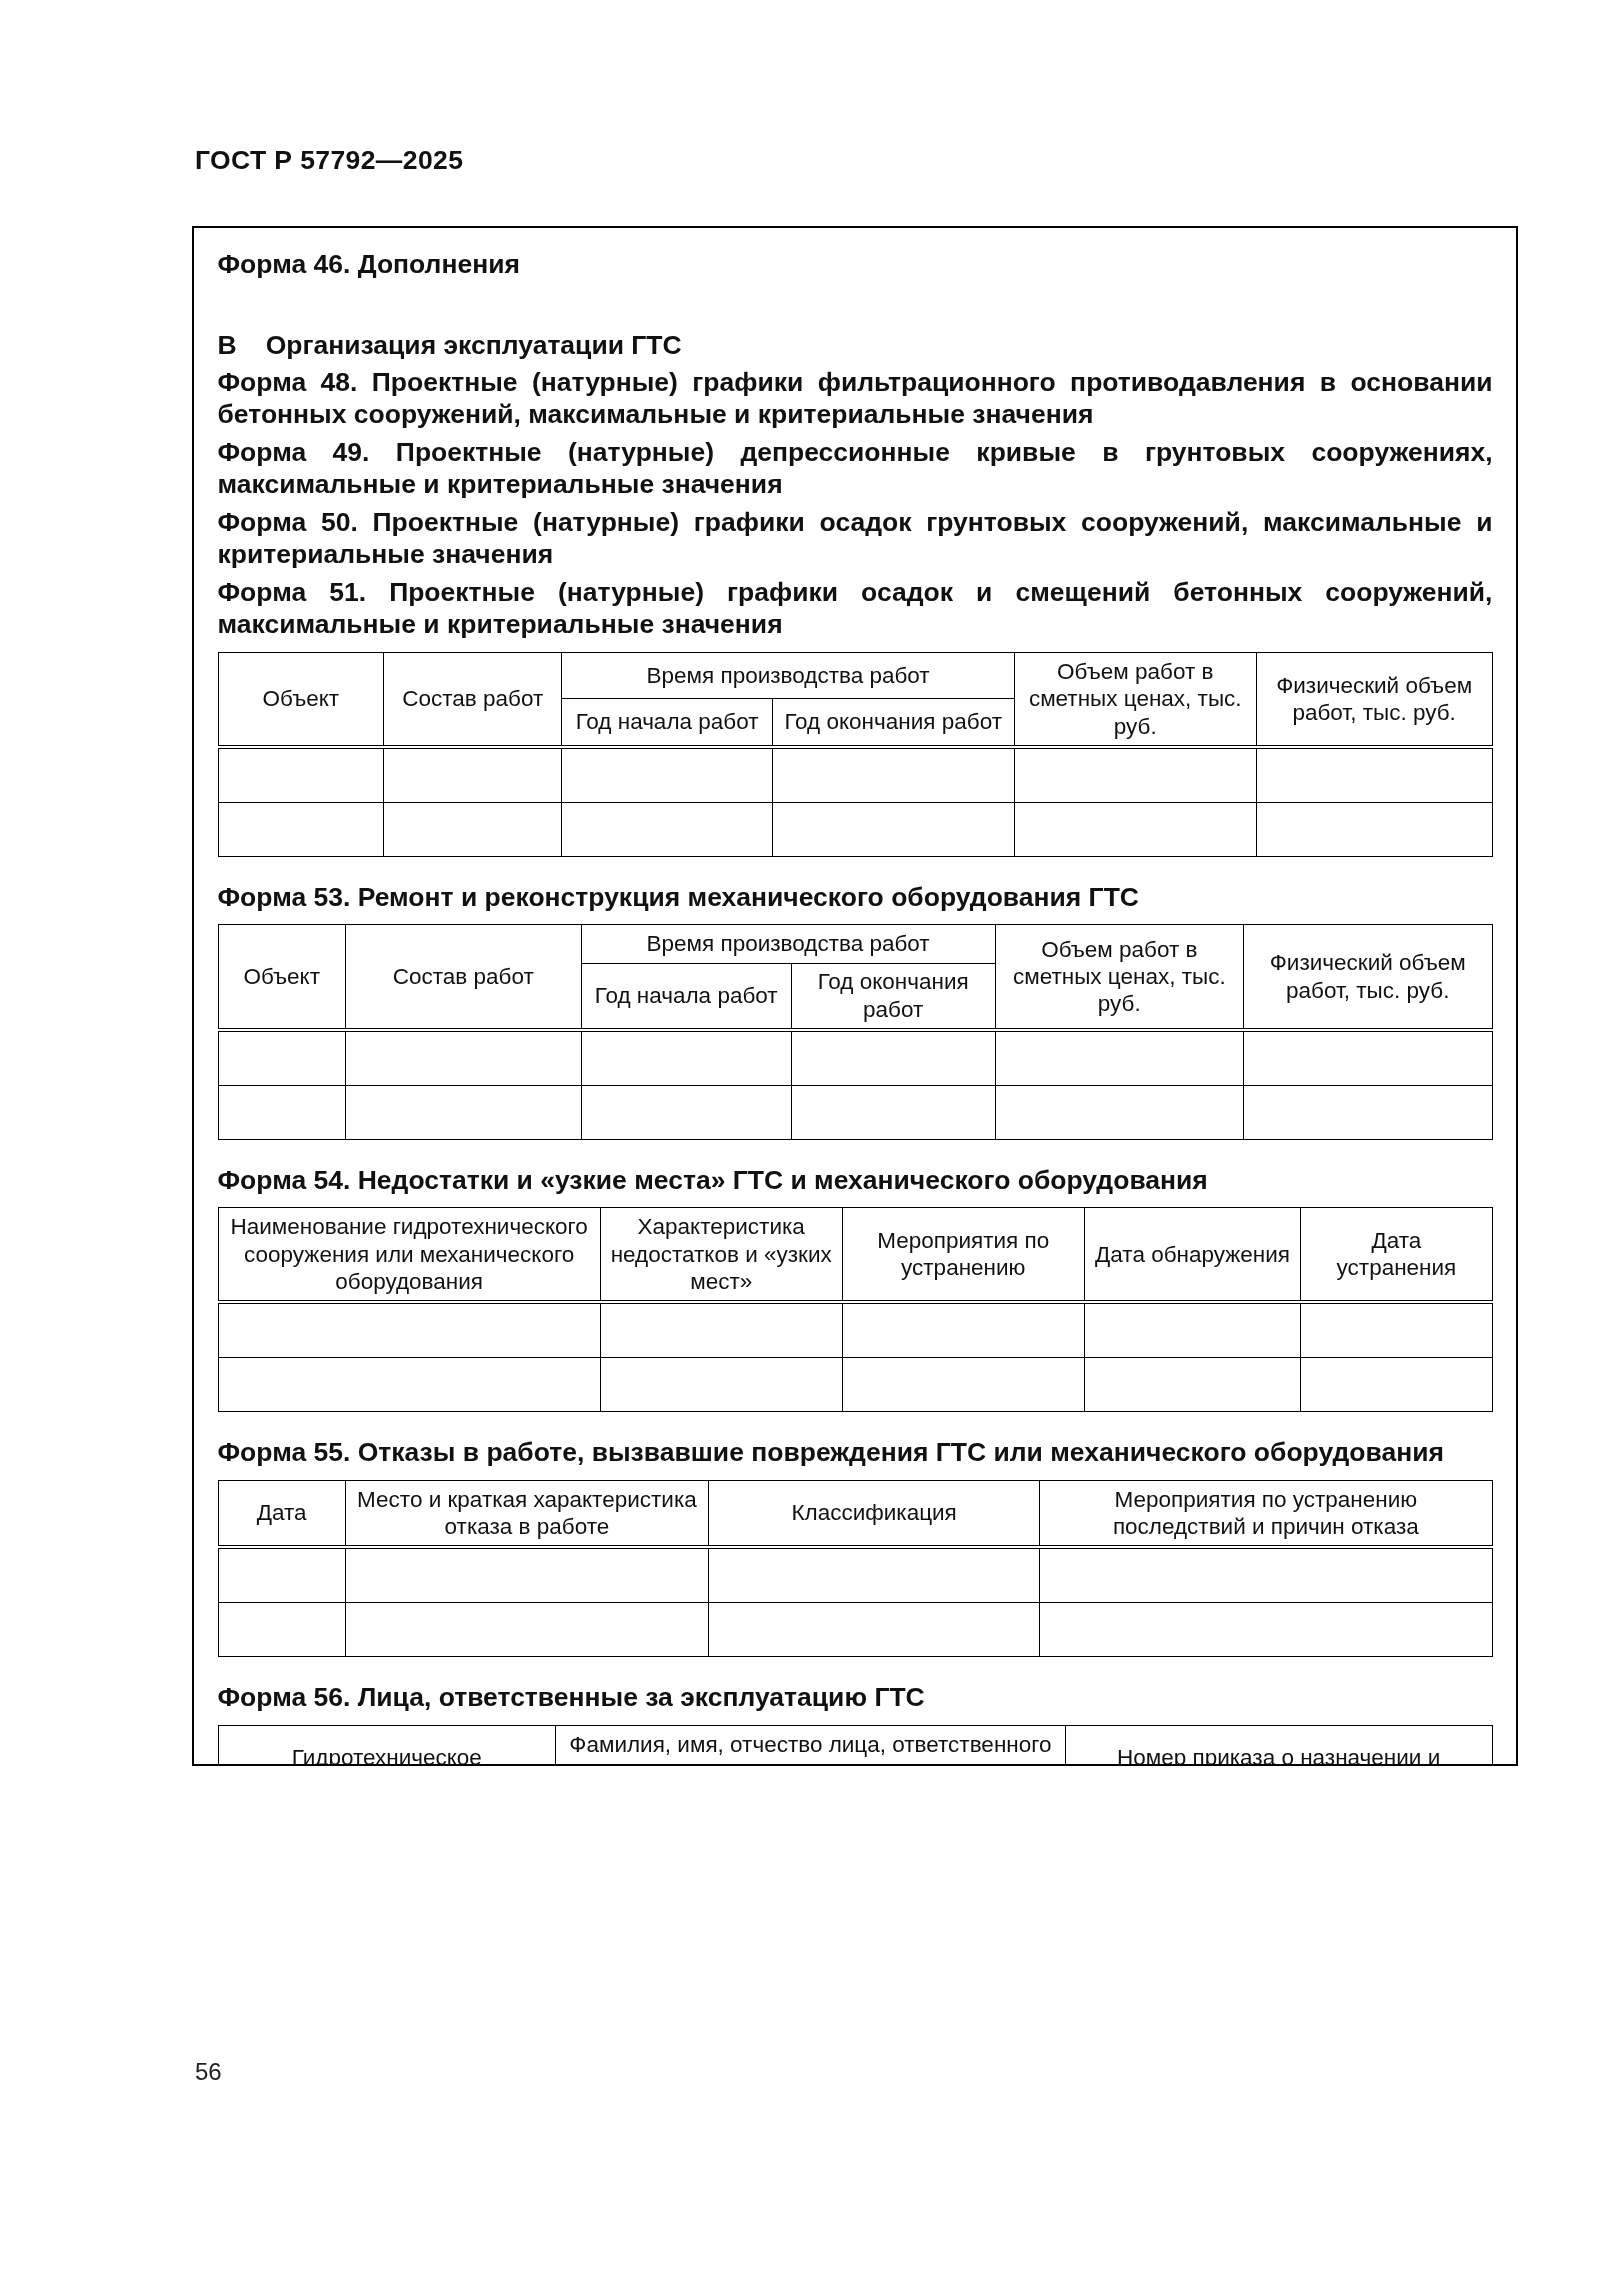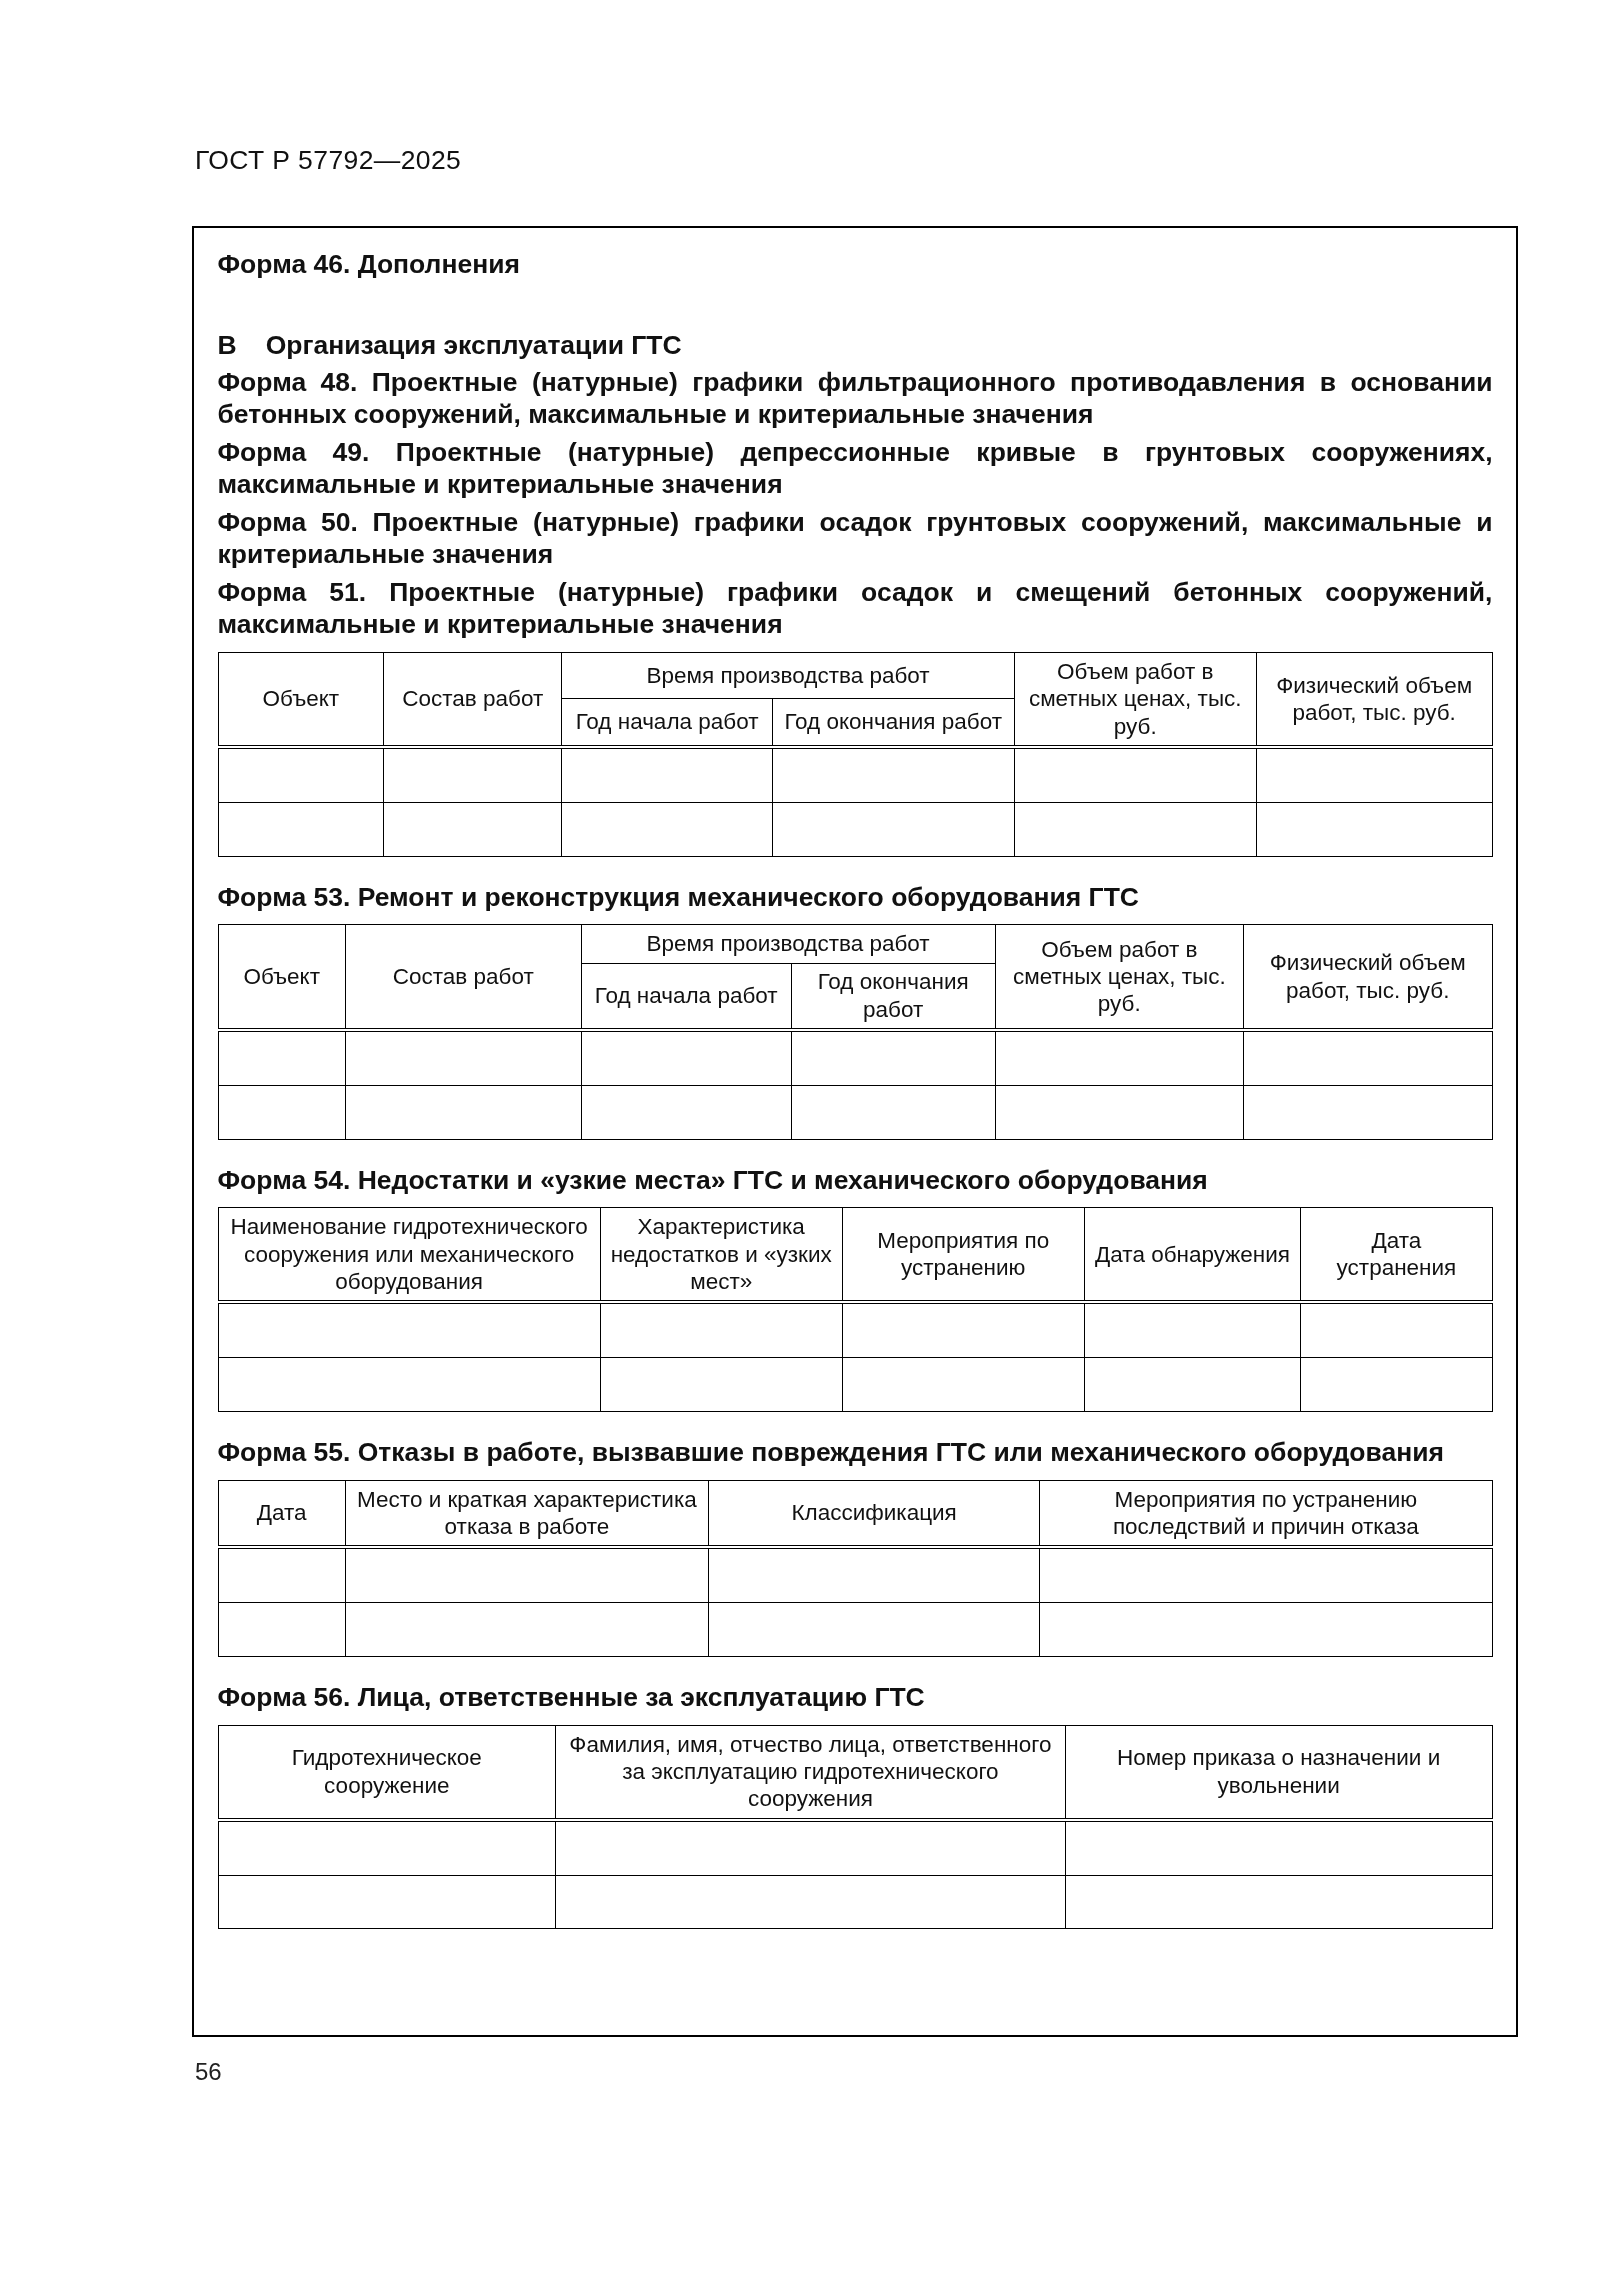--- a/index.html
+++ b/index.html
@@ -7,26 +7,26 @@
     width: 1621px; height: 2293px;
     background: #ffffff;
     font-family: "Liberation Sans", sans-serif;
     color: #111;
     position: relative;
   }
   .page { position: absolute; inset: 0; background: #fff; }
 
   .doc-code {
     position: absolute; left: 195px; top: 145px;
-    font-size: 26.5px; font-weight: 400; letter-spacing: 0.4px;
+    font-size: 26.5px; font-weight: 700; letter-spacing: 0.4px;
   }
 
   .frame {
     position: absolute; left: 192px; top: 226px;
-    width: 1326px; height: 1811px;
+    width: 1326px; height: 1540px;
     border: 2px solid #000;
     padding: 19.6px 23.5px 0 23.5px;
     box-sizing: border-box;
     overflow: hidden;
   }
 
   .h {
     font-size: 26.5px; line-height: 32px; font-weight: 700;
     margin: 0;
   }

